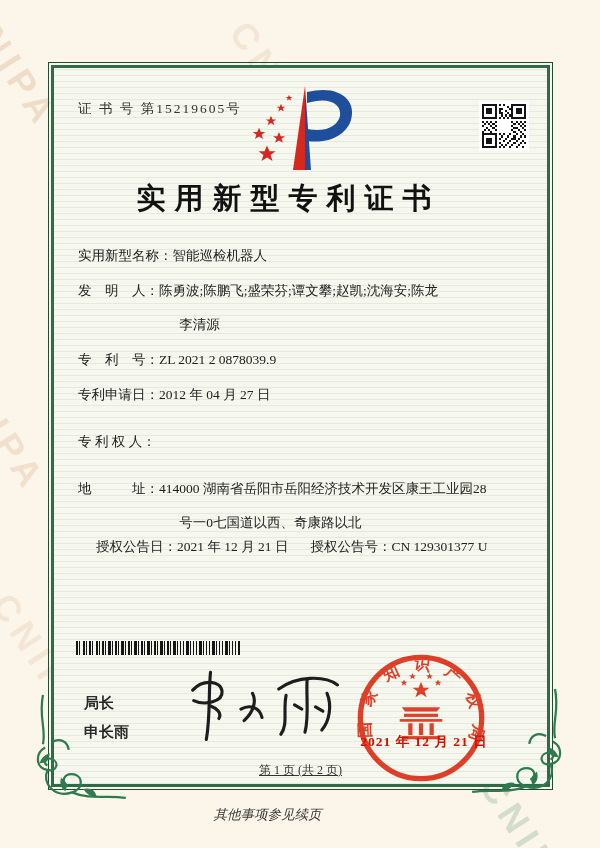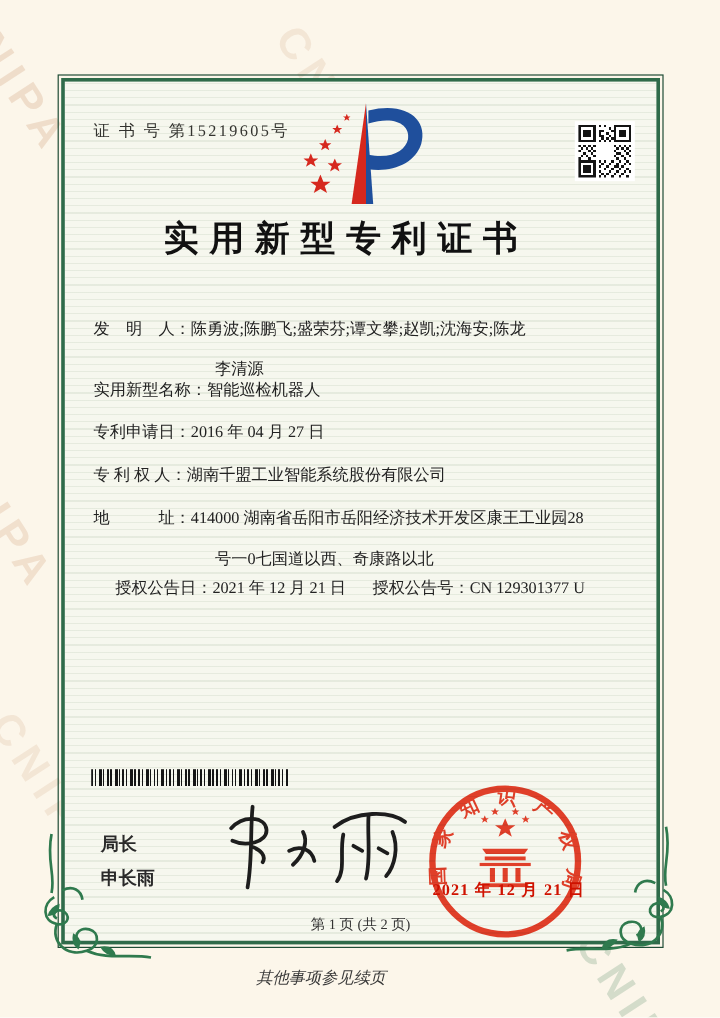--- a/index.html
+++ b/index.html
@@ -33,46 +33,46 @@
   .logo{position:absolute; left:243px; top:84px; width:118px; height:90px;}
   .qr{position:absolute; left:479px; top:101px; width:50px; height:50px; background:#fff; padding:3px; box-sizing:border-box;}
   .title{
     position:absolute; left:48px; top:179px; width:481px; text-align:center;
     font-size:29px; font-weight:bold; letter-spacing:9px; color:#111;
   }
   .fields{position:absolute; left:78px; top:247px; width:452px; font-size:13.5px; line-height:17px;}
   .row{display:flex; align-items:flex-start;}
   .lbl{flex:none; white-space:pre; color:#222;}
   .val{white-space:pre-wrap; color:#222;}
-  .mt18{margin-top:18px;} .mt19{margin-top:19px;} .mt6{margin-top:7px;}
+  .mt18{margin-top:18px;} .mt19{margin-top:30px;} .mt6{margin-top:7px;}
   .grantrow{display:flex;padding-left:18px;}
   .grant2{margin-left:22px;}
   .body-text{
     position:absolute; left:66px; top:494px; width:472px;
     font-size:13.5px; line-height:19.5px; font-style:italic; color:#2c2c2c;
   }
   .body-text p{margin:0 0 2px 0; text-indent:2em;}
   .barcode{
     position:absolute; left:76px; top:641px; width:164px; height:14px;
     background:repeating-linear-gradient(90deg,
       #151515 0 1.5px, transparent 1.5px 3px,
       #151515 3px 4px, transparent 4px 6.5px,
       #151515 6.5px 9px, transparent 9px 10px,
       #151515 10px 11px, transparent 11px 13px);
   }
-  .director{position:absolute; left:84px; top:689px; font-family:Liberation Sans, sans-serif;
+  .director{position:absolute; left:84px; top:689px; font-family:Liberation Serif, serif;
     font-size:15px; font-weight:600; color:#2a2a2a; line-height:29px;}
   .signature{position:absolute; left:178px; top:666px; width:170px; height:84px;}
   .sr{position:absolute; width:1px; height:1px; overflow:hidden; clip:rect(0 0 0 0); white-space:nowrap;}
   .seal{position:absolute; left:355px; top:652px; width:132px; height:132px; mix-blend-mode:multiply; opacity:0.92;}
   .seal-date{
     position:absolute; left:348px; top:733px; width:152px; text-align:center; z-index:5;
     font-size:13.5px; font-weight:bold; color:#cf1200; letter-spacing:1px; white-space:pre;
   }
-  .page-number{position:absolute; left:48px; top:762px; width:505px; text-align:center; font-size:12px; color:#333;}
+  .page-number{position:absolute; left:48px; top:762px; width:505px; text-align:center; font-size:12px; color:#333;text-decoration:underline;}
   .footer-note{position:absolute; left:0; top:806px; width:535px; text-align:center; font-size:13.5px; font-style:italic; color:#3a3a3a;}
   .ornament{position:absolute; width:112px; height:118px; z-index:4; pointer-events:none;}
   .orn-left{left:34px; top:688px;}
   .orn-right{left:452px; top:682px; transform:scaleX(-1);}
 </style>
 </head>
 <body>
 
 <div class="page">
 
@@ -122,36 +122,39 @@
                M6,8h1v1h-1z M6,10h1v1h-1z M6,12h1v1h-1z
                M0,8h1v1h-1z M2,8h1v1h-1z M4,8h1v1h-1z M1,9h1v1h-1z M3,9h1v1h-1z M5,9h1v1h-1z M0,10h1v1h-1z M4,10h1v1h-1z M2,11h1v1h-1z M5,11h1v1h-1z M1,12h1v1h-1z M3,12h1v1h-1z M0,13h1v1h-1z M4,13h1v1h-1z
                M14,8h1v1h-1z M16,8h1v1h-1z M18,8h1v1h-1z M20,8h1v1h-1z M15,9h1v1h-1z M17,9h1v1h-1z M19,9h1v1h-1z M14,10h1v1h-1z M18,10h1v1h-1z M20,10h1v1h-1z M15,11h2v1h-2z M19,11h1v1h-1z M14,12h1v1h-1z M17,12h1v1h-1z M20,12h1v1h-1z M15,13h1v1h-1z M18,13h1v1h-1z
                M8,14h1v1h-1z M10,14h1v1h-1z M13,14h1v1h-1z M16,14h1v1h-1z M19,14h1v1h-1z M9,15h1v1h-1z M12,15h1v1h-1z M15,15h1v1h-1z M18,15h1v1h-1z M20,15h1v1h-1z M8,16h1v1h-1z M11,16h1v1h-1z M14,16h2v1h-2z M17,16h1v1h-1z M10,17h1v1h-1z M13,17h1v1h-1z M16,17h1v1h-1z M19,17h1v1h-1z M8,18h1v1h-1z M12,18h1v1h-1z M15,18h1v1h-1z M18,18h1v1h-1z M20,18h1v1h-1z M9,19h1v1h-1z M11,19h1v1h-1z M14,19h1v1h-1z M17,19h1v1h-1z M8,20h1v1h-1z M10,20h1v1h-1z M13,20h1v1h-1z M16,20h1v1h-1z M19,20h1v1h-1z"></path>
     </g>
   </svg>
 
   <div class="title">实用新型专利证书</div>
 
   <div class="fields">
+    <div class="row">
+      <span class="lbl">实用新型名称：</span>
+      <span class="val">智能巡检机器人</span>
+    </div>
     <div class="row mt18">
       <span class="lbl">发　明　人：</span>
       <span class="val"><span>陈勇波;陈鹏飞;盛荣芬;谭文攀;赵凯;沈海安;陈龙</span><br>
       <span>李清源</span></span>
     </div>
-    <div class="row">
-      <span class="lbl">实用新型名称：</span>
-      <span class="val">智能巡检机器人</span>
+    <div class="row mt18">
+      <span class="lbl">专　利　号：</span>
+      <span class="val">ZL 2021 2 0878039.9</span>
     </div>
     <div class="row mt18">
       <span class="lbl">专利申请日：</span>
-      <span class="val">2016 年 04 月 27 日</span>
+      <span class="val">2012 年 04 月 27 日</span>
     </div>
     <div class="row mt19">
       <span class="lbl">专 利 权 人：</span>
-      <span class="val">湖南千盟工业智能系统股份有限公司</span>
     </div>
     <div class="row mt19">
       <span class="lbl">地　　　址：</span>
       <span class="val"><span>414000 湖南省岳阳市岳阳经济技术开发区康王工业园28</span><br>
       <span>号一0七国道以西、奇康路以北</span></span>
     </div>
     <div class="grantrow mt6">
       <div class="row">
         <span class="lbl">授权公告日：</span>
         <span class="val">2021 年 12 月 21 日</span>

